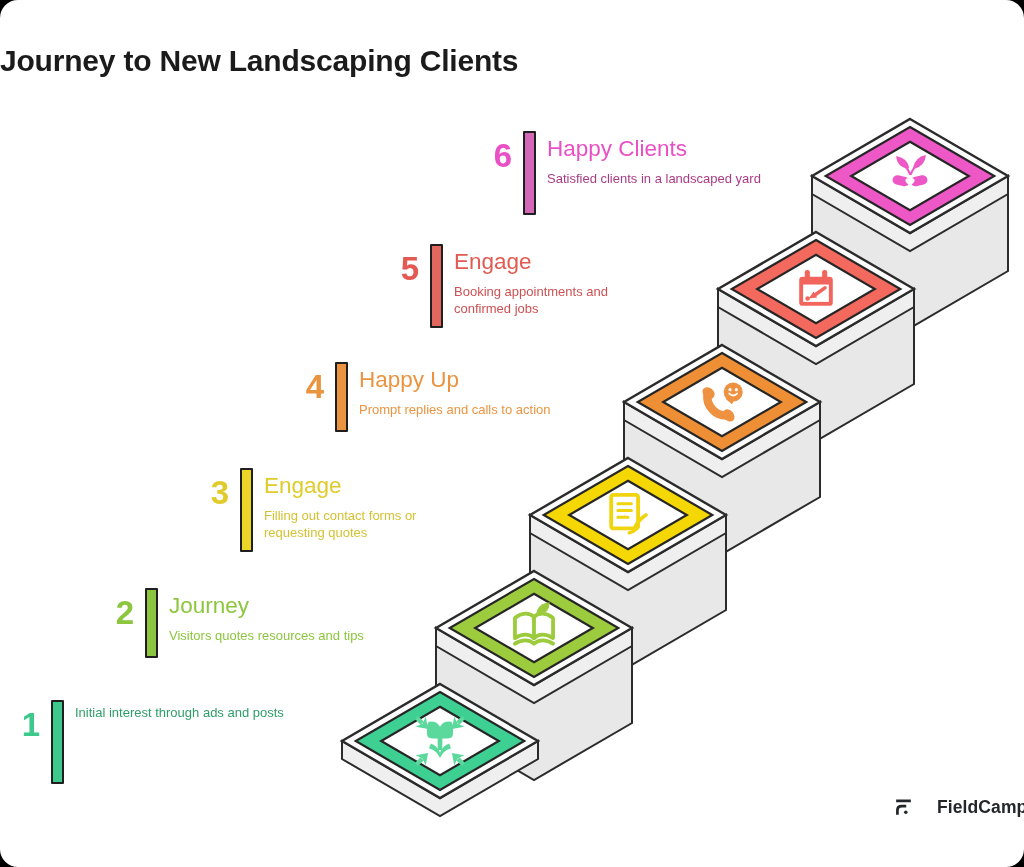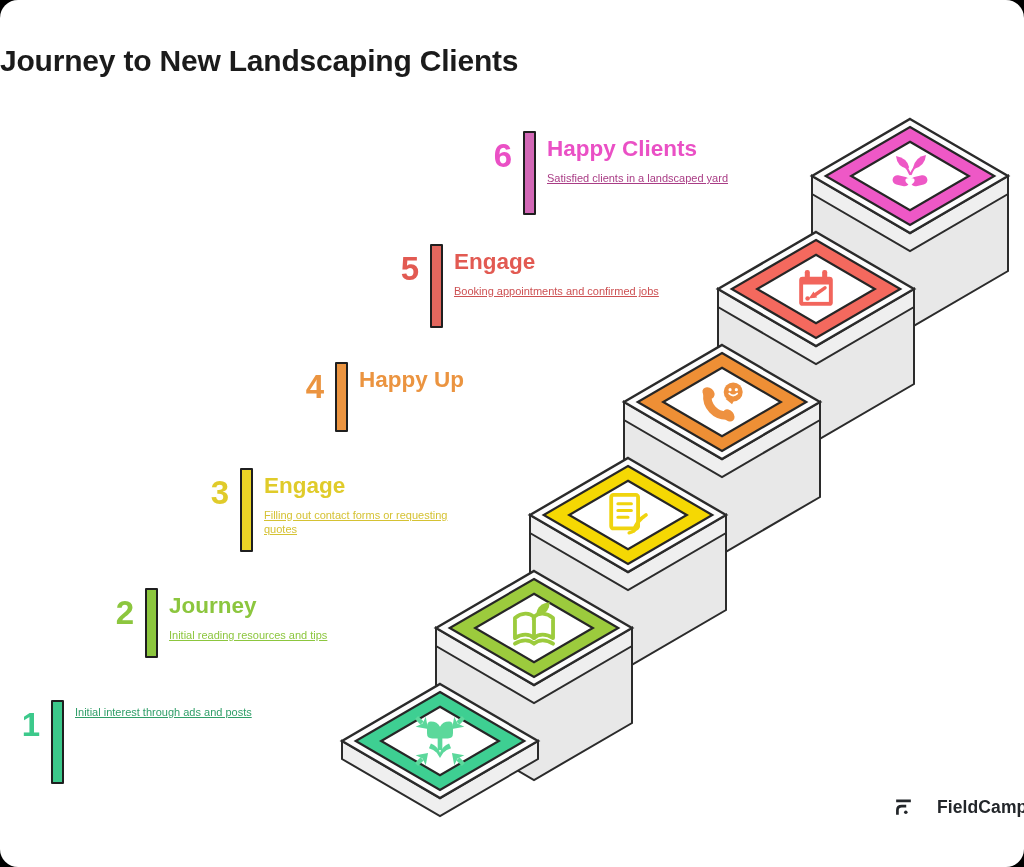--- a/index.html
+++ b/index.html
@@ -5,22 +5,22 @@
   html,body{margin:0;padding:0;background:#000;}
   body{font-family:"Liberation Sans", sans-serif;}
   .canvas{position:relative;width:1024px;height:867px;background:#ffffff;border-radius:18px;overflow:hidden;}
   .page-title{position:absolute;left:0;top:44px;width:100%;margin:0;
     font-size:30px;font-weight:bold;color:#1b1b1b;letter-spacing:-0.2px;}
   #stairs{position:absolute;left:0;top:0;width:1024px;height:867px;}
   #labels .tb{position:absolute;display:flex;gap:11px;}
   .num{font-size:33px;font-weight:bold;line-height:1;padding-top:8px;min-width:24px;text-align:right;color:var(--c);}
   .bar{width:9px;border:2.5px solid #1f1f1f;background:var(--bar);border-radius:1px;}
   .txt{padding-top:5px;}
-  .ttl{font-size:22.5px;font-weight:bold;color:var(--c);margin-bottom:9px;}
-  .dsc{font-size:11px;line-height:1.28;color:var(--dc);text-decoration:underline;}
+  .ttl{font-size:22.5px;font-weight:normal;color:var(--c);margin-bottom:9px;}
+  .dsc{font-size:13px;line-height:1.28;color:var(--dc);}
   .tb1{left:16px;top:700px}  .tb1 .dsc{width:236px} .tb1 .bar{height:80px}
   .tb2{left:110px;top:588px} .tb2 .dsc{width:270px} .tb2 .bar{height:66px}
   .tb3{left:205px;top:468px} .tb3 .dsc{width:212px} .tb3 .bar{height:80px}
   .tb4{left:300px;top:362px} .tb4 .dsc{width:262px} .tb4 .bar{height:66px}
   .tb5{left:395px;top:244px} .tb5 .dsc{width:205px} .tb5 .bar{height:80px}
   .tb6{left:488px;top:131px} .tb6 .dsc{width:248px} .tb6 .bar{height:80px}
   .brand{position:absolute;left:893px;top:797px;display:flex;align-items:center;gap:23px;}
   .brand-name{font-size:17.5px;font-weight:bold;color:#23262a;letter-spacing:0.1px;}
 </style>
 </head>
@@ -156,36 +156,37 @@
       <div class="bar"></div>
       <div class="txt">
       <div class="dsc">Initial interest through ads and posts</div>
         </div>
     </div>
     <div class="tb tb2" style="--c: #8cc63e; --bar: #8cc63e; --dc: #8cc63e;">
       <div class="num">2</div>
       <div class="bar"></div>
       <div class="txt">
           <div class="ttl">Journey</div>
-      <div class="dsc">Initial reading resources and tips</div>
+      <div class="dsc">Visitors quotes resources and tips</div>
         </div>
     </div>
     <div class="tb tb3" style="--c: #e0cb2a; --bar: #ecd526; --dc: #d5c233;">
       <div class="num">3</div>
       <div class="bar"></div>
       <div class="txt">
           <div class="ttl">Engage</div>
       <div class="dsc">Filling out contact forms or requesting quotes</div>
         </div>
     </div>
     <div class="tb tb4" style="--c: #eb9440; --bar: #eb9440; --dc: #eb9440;">
       <div class="num">4</div>
       <div class="bar"></div>
       <div class="txt">
           <div class="ttl">Happy Up</div>
+      <div class="dsc">Prompt replies and calls to action</div>
         </div>
     </div>
     <div class="tb tb5" style="--c: #e25a52; --bar: #e2675e; --dc: #cd5153;">
       <div class="num">5</div>
       <div class="bar"></div>
       <div class="txt">
           <div class="ttl">Engage</div>
       <div class="dsc">Booking appointments and confirmed jobs</div>
         </div>
     </div>

